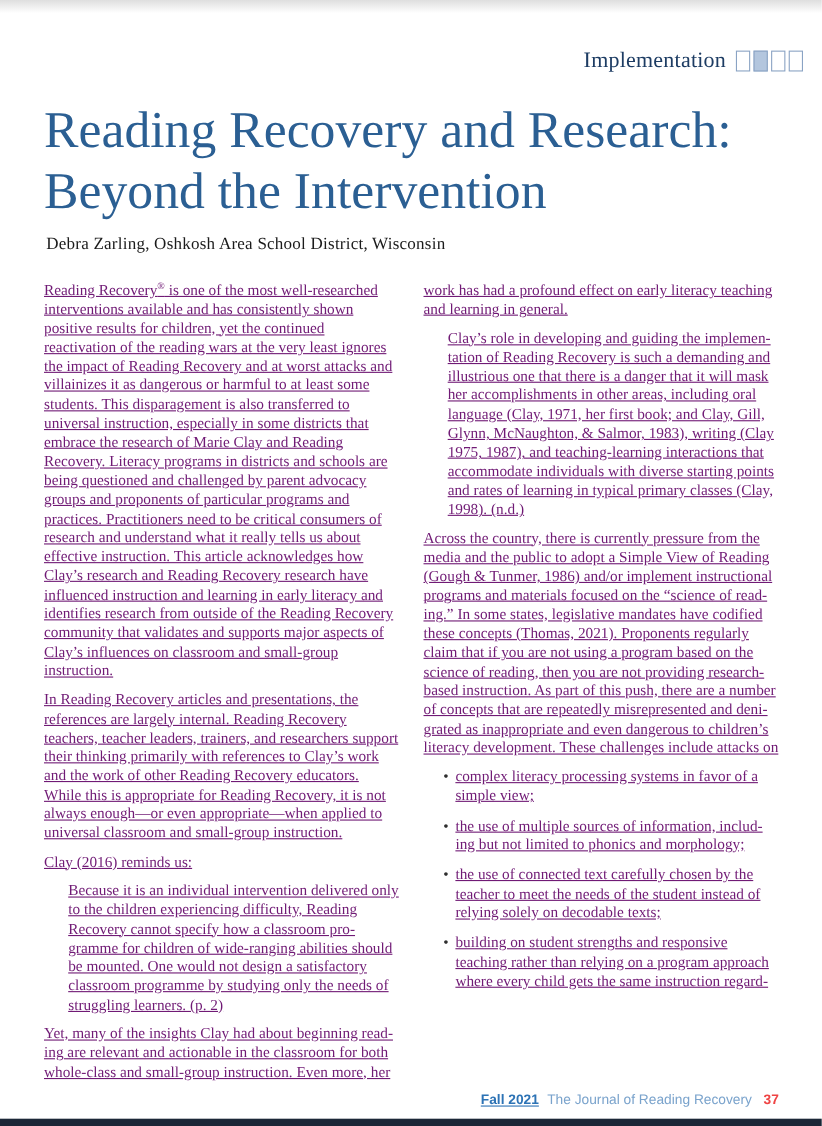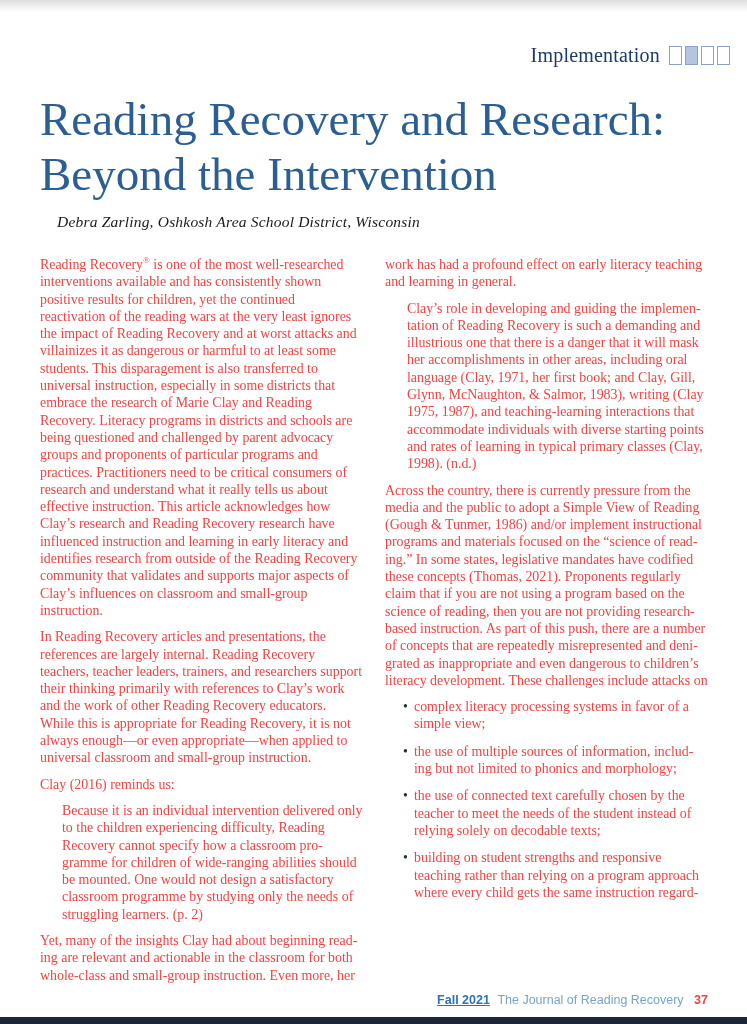--- a/index.html
+++ b/index.html
@@ -28,30 +28,30 @@
     width: 13px; height: 19px;
     border: 1.3px solid #8aa3c4; background: #ffffff;
   }
   .square.filled { background: #b3c6de; }
   
   .title {
     position: absolute; left: 40px; top: 92px; width: 680px;
     font-size: 47px; line-height: 55px; color: #2b5f93;
   }
   .byline {
-    position: absolute; left: 57px; top: 213px;
-    font-size: 15.5px; font-style: italic; color: #1b1b1b;
+    position: absolute; left: 42px; top: 213px;
+    font-size: 15.5px; color: #1b1b1b;
     letter-spacing: 0.2px;
   }
   
   .columns {
     position: absolute; left: 40px; top: 256px; width: 668px;
     display: flex; gap: 22px;
   }
-  .col { width: 323px; font-size: 13.9px; line-height: 17.3px; color: #ef4444; }
+  .col { width: 323px; font-size: 13.9px; line-height: 17.3px; color: #701a75; text-decoration: underline; }
   .col p { margin: 0 0 9px 0; }
   .col blockquote { margin: 0 0 9px 22px; padding: 0; }
   .col ul { margin: 0; padding: 0 0 0 18px; list-style: none; }
   .col li { margin: 0 0 10px 0; position: relative; padding-left: 11px; }
   .col li::before {
     content: "•"; position: absolute; left: 0; top: 0; color: #2e2e2e;
   }
   .sup { font-size: 9px; vertical-align: super; line-height: 0; }
   .italic { font-style: italic; }
   

